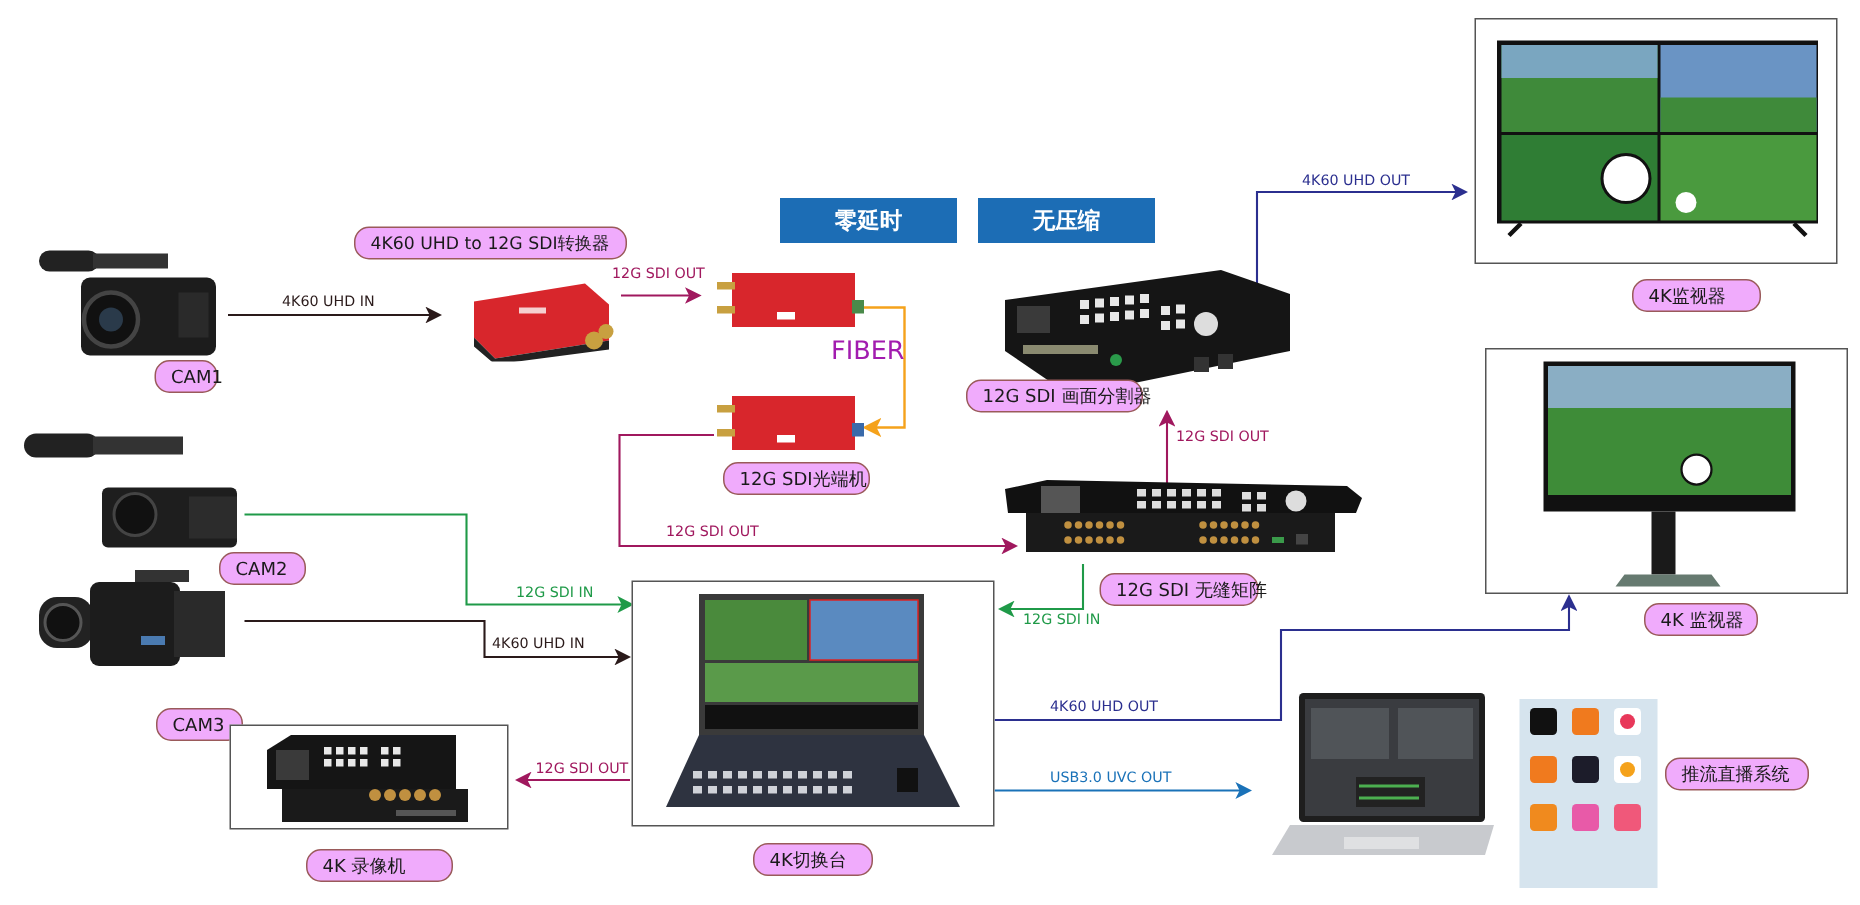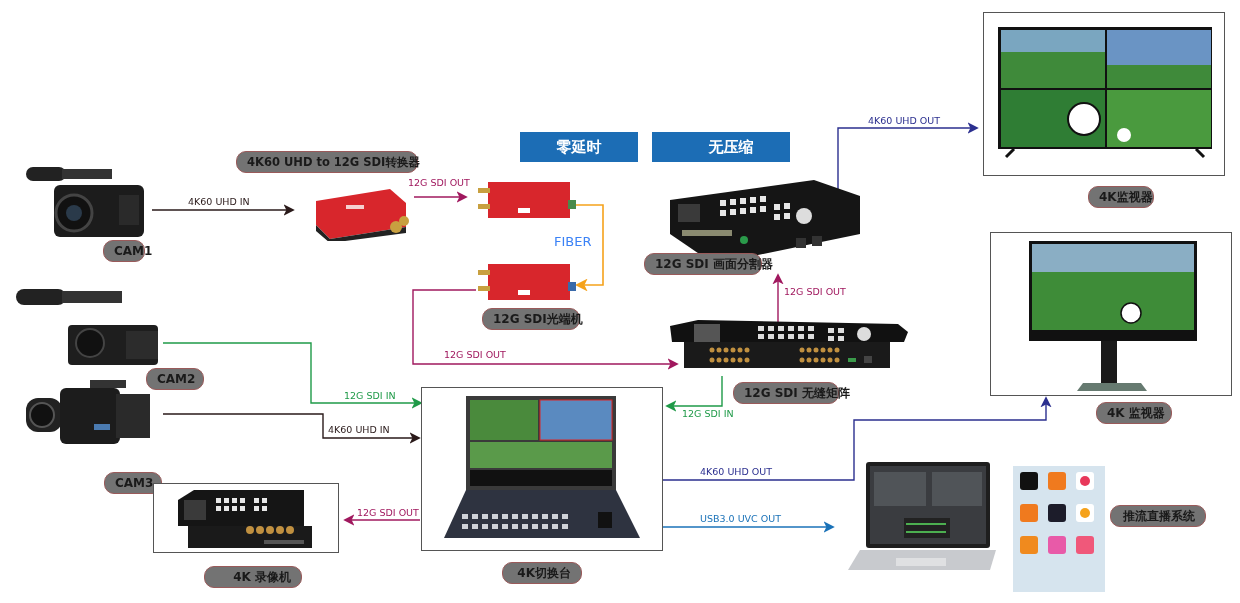--- a/index.html
+++ b/index.html
@@ -1,17 +1,17 @@
 <!DOCTYPE html>
 <html><head>
 <meta charset="utf-8">
 <style>
   html, body { margin:0; padding:0; background:#ffffff; }
   body { width:1240px; height:603px; position:relative; overflow:hidden; font-family:"DejaVu Sans", sans-serif; }
-  .label { position:absolute; border:1.5px solid #9a5a5a; border-radius:10px; background:#737373; color:#1a1a1a; font-weight:bold; font-size:12px; line-height:18px; padding:1px 10px; white-space:nowrap; box-sizing:border-box; text-align:right; }
+  .label { position:absolute; border:1.5px solid #9a5a5a; border-radius:10px; background:#f0abfc; color:#1a1a1a; font-weight:normal; font-size:12px; line-height:18px; padding:1px 10px; white-space:nowrap; box-sizing:border-box; text-align:left; }
   .pill { position:absolute; background:#1c6db5; color:#fff; font-weight:bold; font-size:15px; text-align:center; border-radius:0; line-height:30px; height:30px; }
   .sig { position:absolute; font-size:9.5px; font-weight:normal; white-space:nowrap; }
   .frame { position:absolute; border:1.2px solid #555; background:#fff; box-sizing:border-box; }
   svg.lines { position:absolute; left:0; top:0; }
   .dev { position:absolute; }
 </style>
 </head>
 <body>
 
 <svg class="lines" width="1240" height="603">
@@ -55,21 +55,21 @@
   <path d="M722,376 L722,406 L668,406" stroke="#1f9a48" stroke-width="1.4" fill="none" marker-end="url(#aG)"></path>
 
   <path d="M420,520 L346,520" stroke="#a0185e" stroke-width="1.4" fill="none" marker-end="url(#aM)"></path>
 
   <path d="M663,480 L854,480 L854,420 L1046,420 L1046,399" stroke="#2b2f8f" stroke-width="1.4" fill="none" marker-end="url(#aN)"></path>
 
   <path d="M663,527 L832,527" stroke="#1a72b8" stroke-width="1.4" fill="none" marker-end="url(#aB)"></path>
 </svg>
 
 <div class="pill" style="left:520px;top:132px;width:118px;">零延时</div>
-<div class="pill" style="left:652px;top:132px;width:118px;padding-left:20px;">无压缩</div>
+<div class="pill" style="left:652px;top:132px;width:118px;">无压缩</div>
 
 <div class="dev" style="left:24px;top:155px;width:120px;height:85px;">
   <svg width="120" height="85">
     <rect x="2" y="12" width="40" height="14" rx="7" fill="#222"></rect>
     <rect x="38" y="14" width="50" height="10" fill="#333"></rect>
     <rect x="30" y="30" width="90" height="52" rx="6" fill="#1c1c1c"></rect>
     <circle cx="50" cy="58" r="18" fill="#111" stroke="#444" stroke-width="3"></circle>
     <circle cx="50" cy="58" r="8" fill="#2a3a4a"></circle>
     <rect x="95" y="40" width="20" height="30" fill="#2a2a2a"></rect>
   </svg>
@@ -201,21 +201,21 @@
     <rect x="123" y="17" width="104" height="58" fill="#6a94c4"></rect>
     <rect x="123" y="52" width="104" height="23" fill="#3f8a3a"></rect>
     <rect x="17" y="77" width="104" height="57" fill="#2f7d34"></rect>
     <circle cx="100" cy="106" r="16" fill="#fff" stroke="#111" stroke-width="2"></circle>
     <rect x="123" y="77" width="104" height="57" fill="#4a9a3e"></rect>
     <circle cx="140" cy="122" r="7" fill="#fff"></circle>
     <line x1="30" y1="136" x2="22" y2="144" stroke="#111" stroke-width="3"></line>
     <line x1="212" y1="136" x2="220" y2="144" stroke="#111" stroke-width="3"></line>
   </svg>
 </div>
-<div class="label" style="left:1088px;top:186px;width:66px;">4K监视器</div>
+<div class="label" style="left:1088px;top:186px;width:86px;">4K监视器</div>
 
 <div class="frame" style="left:990px;top:232px;width:242px;height:164px;">
   <svg width="240" height="162" style="position:absolute;left:0;top:0;">
     <rect x="38" y="8" width="168" height="100" fill="#111"></rect>
     <rect x="41" y="11" width="162" height="86" fill="#3e8c38"></rect>
     <rect x="41" y="11" width="162" height="28" fill="#8aaec4"></rect>
     <circle cx="140" cy="80" r="10" fill="#fff" stroke="#111" stroke-width="1.5"></circle>
     <rect x="110" y="108" width="16" height="42" fill="#1a1a1a"></rect>
     <polygon points="92,150 150,150 156,158 86,158" fill="#667a70"></polygon>
   </svg>
@@ -339,21 +339,21 @@
       <circle cx="72" cy="47" r="5" fill="#f5a21b"></circle>
     <rect x="7" y="70" width="18" height="18" rx="3" fill="#f08a1e"></rect>
     <rect x="35" y="70" width="18" height="18" rx="3" fill="#e85aa8"></rect>
     <rect x="63" y="70" width="18" height="18" rx="3" fill="#f0587a"></rect>
   </svg>
 </div>
 <div class="label" style="left:1110px;top:505px;width:96px;">推流直播系统</div>
 
 <div class="sig" style="left:188px;top:196px;color:#2a1a1a;">4K60 UHD IN</div>
 <div class="sig" style="left:408px;top:177px;color:#a0185e;">12G SDI OUT</div>
-<div class="sig" style="left:554px;top:234px;color:#3b82f6;font-size:13px;">FIBER</div>
+<div class="sig" style="left:554px;top:224px;color:#a21caf;font-size:17px;">FIBER</div>
 <div class="sig" style="left:444px;top:349px;color:#a0185e;">12G SDI OUT</div>
 <div class="sig" style="left:784px;top:286px;color:#a0185e;">12G SDI OUT</div>
 <div class="sig" style="left:868px;top:115px;color:#2b2f8f;">4K60 UHD OUT</div>
 <div class="sig" style="left:344px;top:390px;color:#1f9a48;">12G SDI IN</div>
 <div class="sig" style="left:328px;top:424px;color:#2a1a1a;">4K60 UHD IN</div>
 <div class="sig" style="left:682px;top:408px;color:#1f9a48;">12G SDI IN</div>
 <div class="sig" style="left:357px;top:507px;color:#a0185e;">12G SDI OUT</div>
 <div class="sig" style="left:700px;top:466px;color:#2b2f8f;">4K60 UHD OUT</div>
 <div class="sig" style="left:700px;top:513px;color:#1a72b8;">USB3.0 UVC OUT</div>
 

